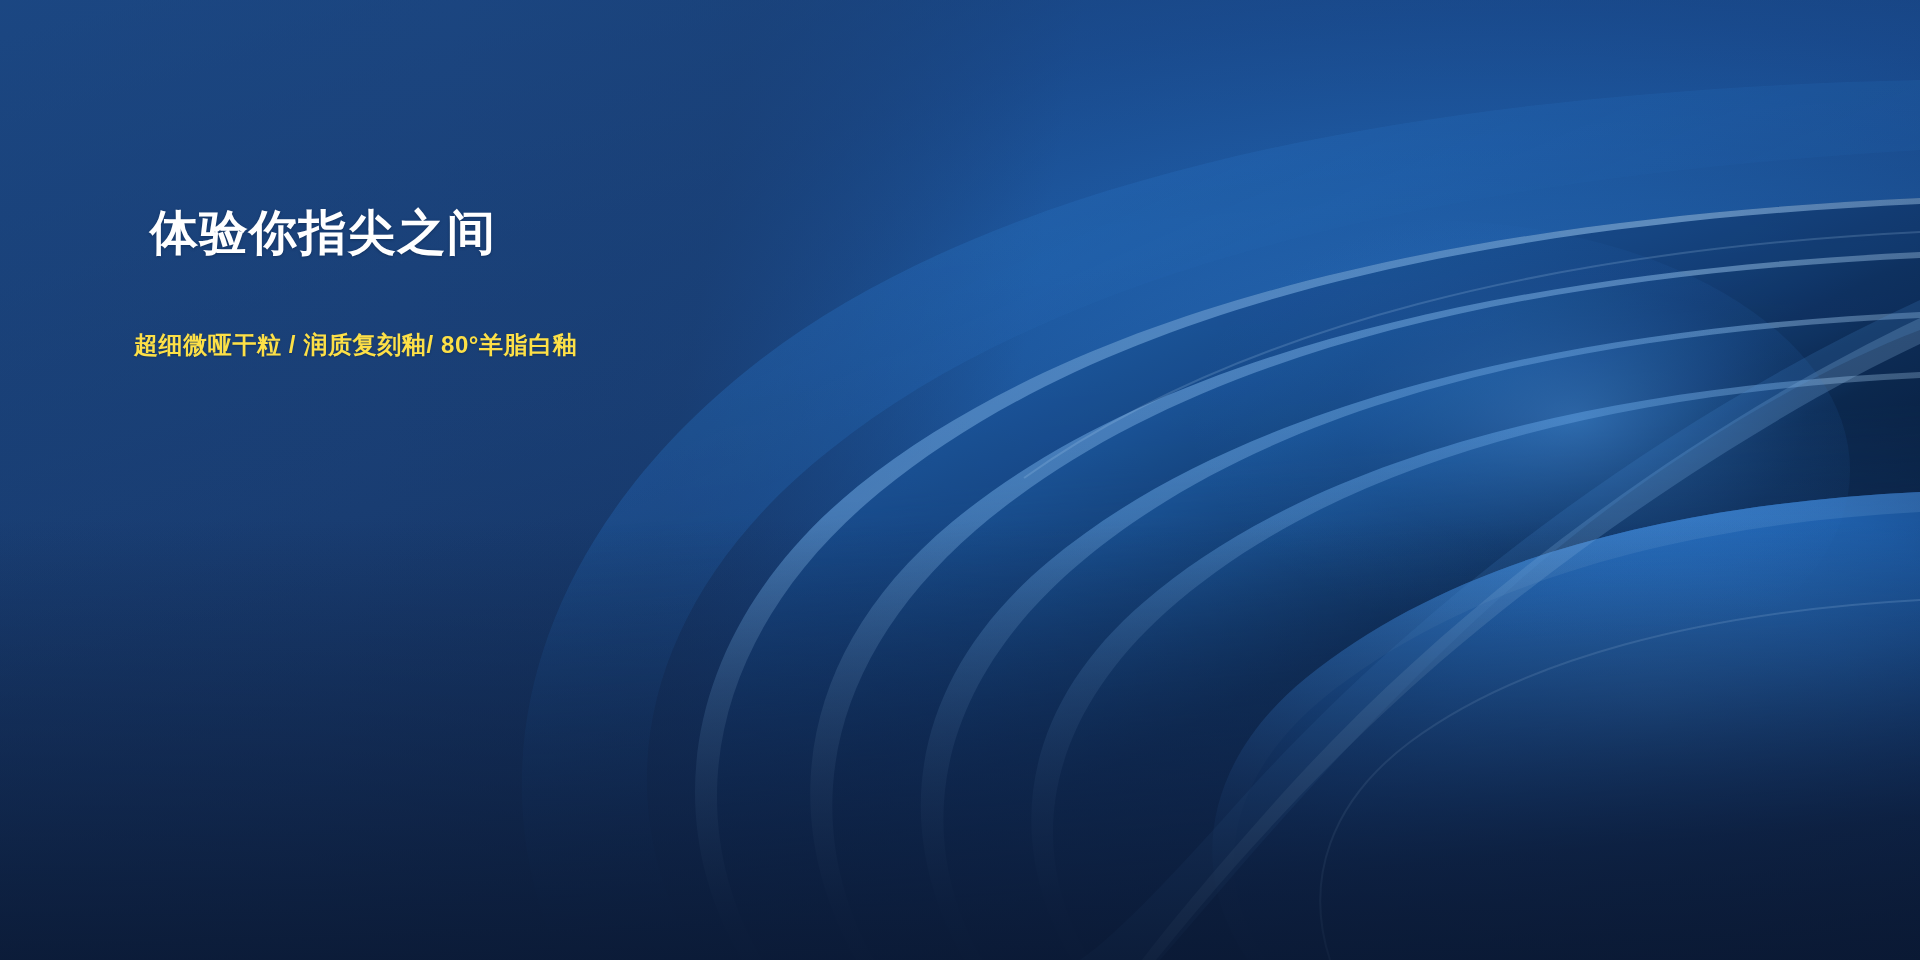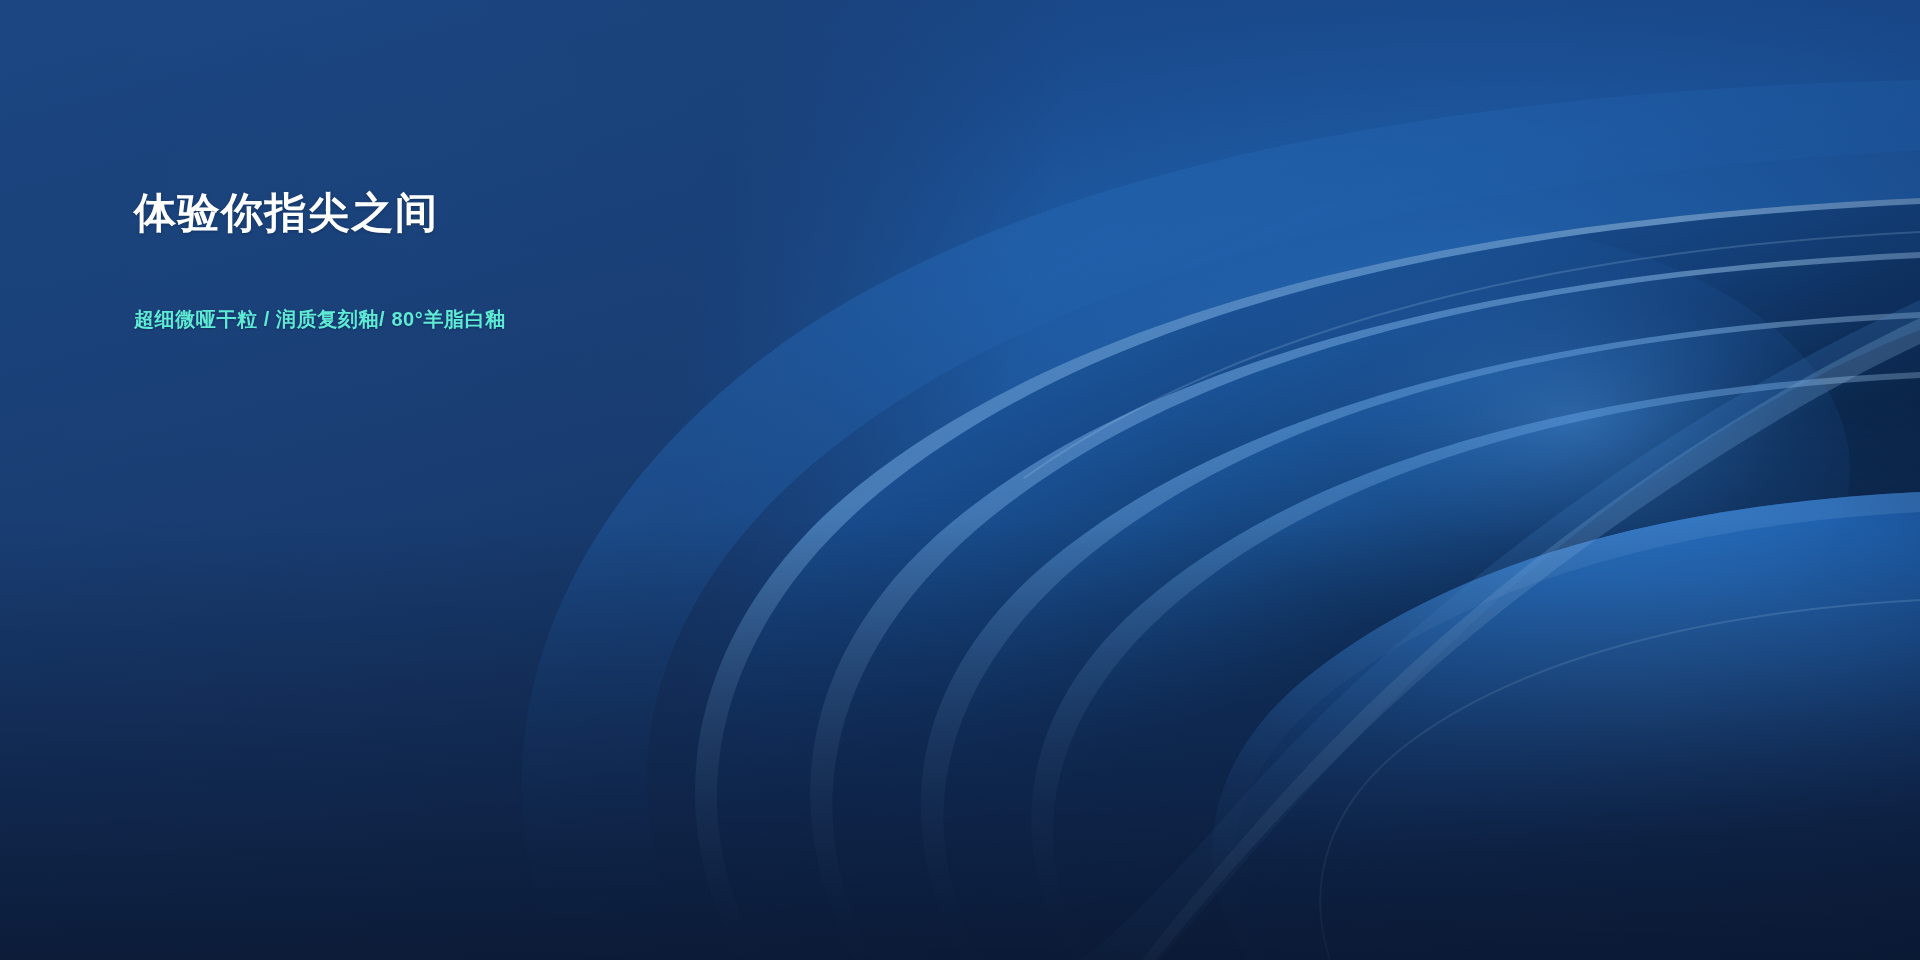--- a/index.html
+++ b/index.html
@@ -52,34 +52,34 @@
 
   
   .copy {
     position: absolute;
     left: 134px;
     top: 186px;
     width: 760px;
   }
   .headline {
     color: #ffffff;
-    font-size: 42px;
+    font-size: 48px;
     font-weight: 700;
     line-height: 1.28;
     letter-spacing: 1.5px;
-    margin: 0;
+    margin: 16px;
     text-shadow: 0 1px 3px rgba(7,22,48,0.35);
     white-space: nowrap;
   }
   .headline-line { display: block; }
   .subtitle {
     margin: 0;
     margin-top: 64px;
-    color: #5eead4;
-    font-size: 20px;
+    color: #fde047;
+    font-size: 24px;
     font-weight: 600;
     letter-spacing: 0.6px;
     line-height: 1.5;
     white-space: nowrap;
     text-shadow: 0 1px 2px rgba(7,22,48,0.35);
   }
 </style>
 </head>
 <body>
 

